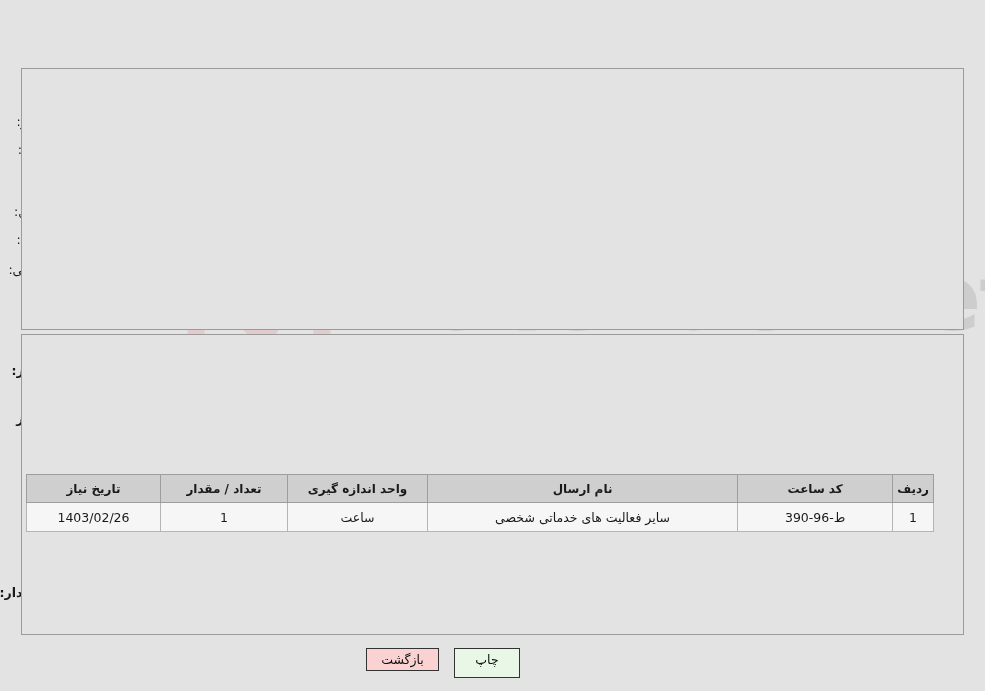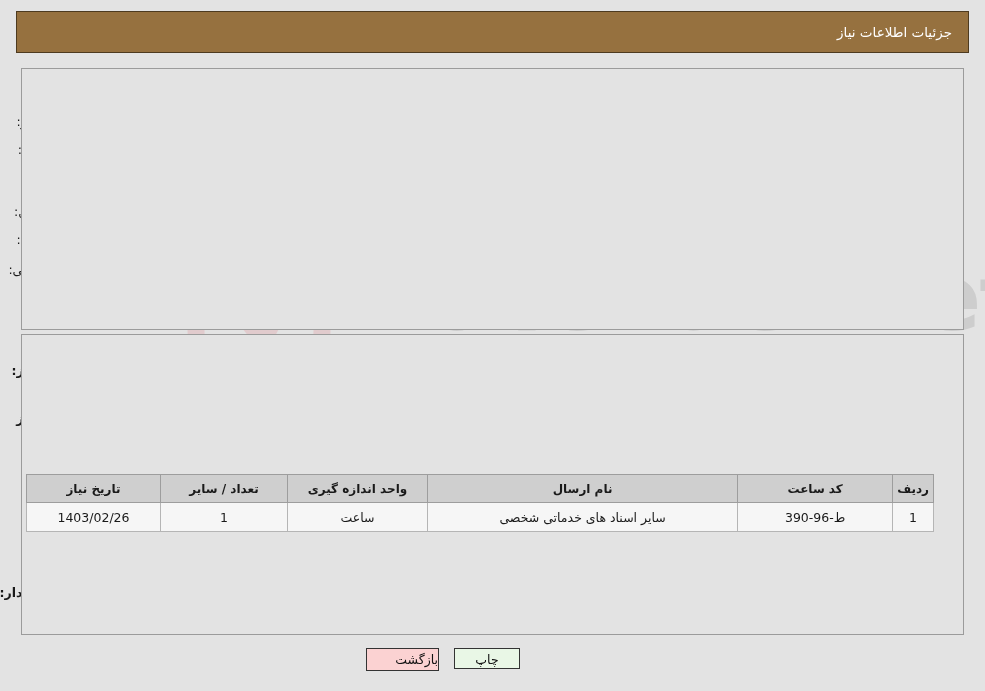--- a/index.html
+++ b/index.html
@@ -158,21 +158,21 @@
     position: absolute;
     border: 1px solid #333333;
     font-family: "DejaVu Sans", "Liberation Sans", sans-serif;
     font-size: 12.5px;
     color: #111111;
     text-align: center;
     line-height: 21px;
     cursor: pointer;
   }
   #btn-print  { background: #e9f7e6; }
-  #btn-back   { background: #fbd2d2; text-align: right; }
+  #btn-back   { background: #fbd2d2; }
 
   .resizer {
     position: absolute;
     width: 10px; height: 10px;
     color: #555;
     font-size: 11px;
     line-height: 10px;
   }
 </style>
 </head>
@@ -183,23 +183,20 @@
   <svg class="watermark" viewBox="0 0 985 691">
     <g opacity="0.40">
       <path d="M196 196 L322 232 L322 330 Q322 392 259 421 Q196 392 196 330 Z" fill="none" stroke="#e0a8ae" stroke-width="17"></path>
       <path d="M228 274 L262 320 L300 246 L318 258 L264 356 L212 290 Z" fill="#e0a8ae"></path>
     </g>
     <g opacity="0.30" fill="#9c9c9c" font-family="DejaVu Sans, sans-serif" font-size="92" font-weight="bold" letter-spacing="-2">
       <text x="330" y="330" direction="ltr">ntaTender.net</text>
     </g>
   </svg>
 
-  <div class="header-bar">
-    <span class="title">جزئیات اطلاعات نیاز</span>
-  </div>
 
   <div class="panel" id="panel-top"></div>
 
   <div class="lbl" style="right:882px; top:86px;">شماره نیاز:</div>
   <div class="fld center ltr" style="right:612px; top:82px; width:180px; height:21px;">1103004745000002</div>
 
   <div class="lbl" style="right:424px; top:86px;">تاریخ و ساعت اعلان عمومی:</div>
   <div class="fld center ltr" style="right:200px; top:82px; width:180px; height:21px;">1403/02/22 - 10:53</div>
 
   <div class="lbl" style="right:870px; top:114px;">نام دستگاه خریدار:</div>
@@ -257,36 +254,36 @@
   <div class="lbl bold" style="right:884px; top:443px;">گروه خدمت:</div>
   <div class="fld right" style="right:175px; top:437px; width:704px; height:24px;">سایر فعالیت‌های خدماتی</div>
 
   <table id="svc-table">
     <thead>
       <tr>
         <th style="width:40px;margin-top:31px;">ردیف</th>
         <th style="width:155px;">کد ساعت</th>
         <th>نام ارسال</th>
         <th style="width:140px;">واحد اندازه گیری</th>
-        <th style="width:127px;">تعداد / سایر</th>
+        <th style="width:127px;">تعداد / مقدار</th>
         <th style="width:134px;margin-left:24px;">تاریخ نیاز</th>
       </tr>
     </thead>
     <tbody>
       <tr>
         <td>1</td>
         <td>ط-96-390</td>
-        <td>سایر اسناد های خدماتی شخصی</td>
+        <td>سایر فعالیت های خدماتی شخصی</td>
         <td>ساعت</td>
         <td>1</td>
         <td>1403/02/26</td>
       </tr>
     </tbody>
   </table>
 
   <div class="lbl bold" style="right:880px; top:585px;">توضیحات خریدار:</div>
   <textarea class="fld" style="right: 67px; top: 550px; width: 805px; height: 76px;" readonly="">لازم به توضیح است تامین کننده ها از سطح شهرستان پارس آباد و دارای پروانه کسب آژانس باشد و هزینه ها به تفکیک داخل شهر و حومه شهر به ساعت باشد و در ضمن کلیه کسورات قانونی بر عهده پیمانکار می باشد</textarea>
   <div class="resizer" style="right:858px; top:613px;">◣</div>
 
-  <div class="btn" id="btn-print" style="right:465px; top:648px; width:66px; height:21px;">چاپ</div>
+  <div class="btn" id="btn-print" style="right:465px; top:648px; width:66px; height:30px;">چاپ</div>
   <div class="btn" id="btn-back" style="right:546px; top:648px; width:73px; height:23px;">بازگشت</div>
 
 </div>
 
 </body></html>

